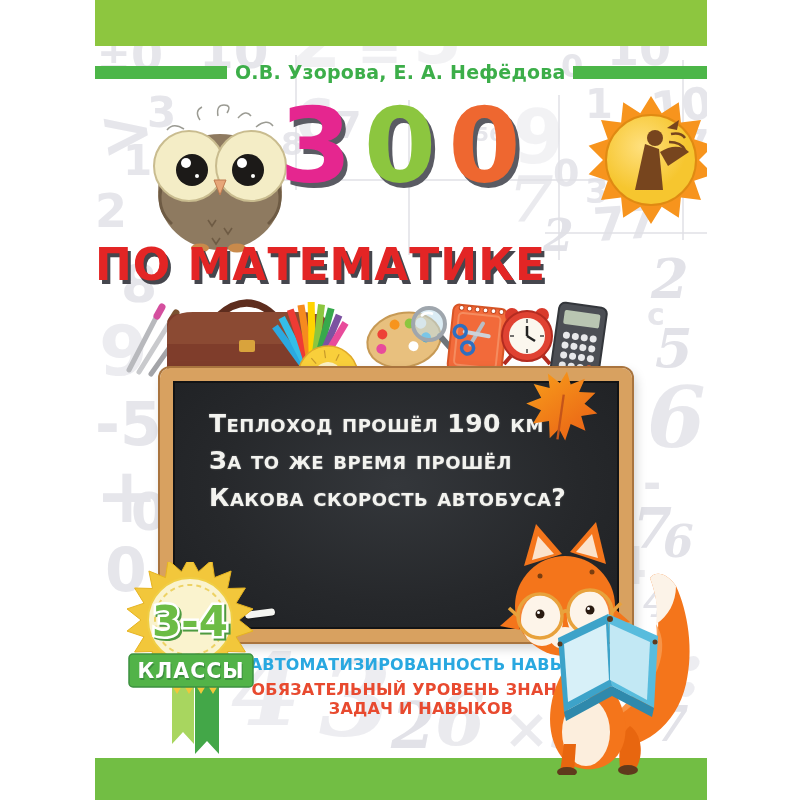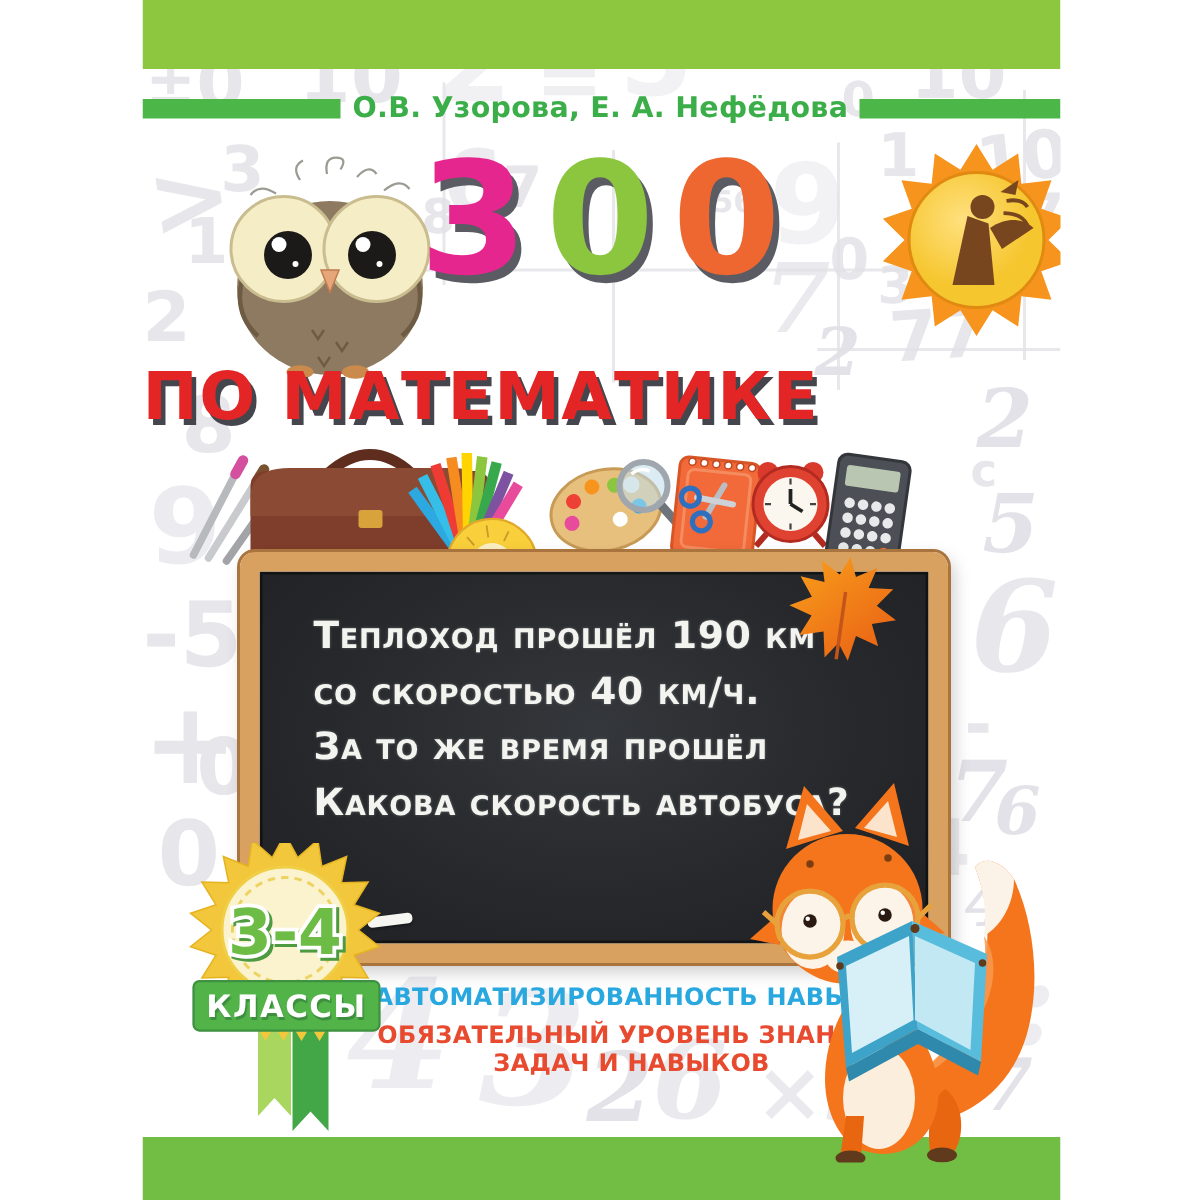--- a/index.html
+++ b/index.html
@@ -305,21 +305,20 @@
             <circle cx="20" cy="62" r="3.5"></circle>
             <circle cx="29" cy="62" r="3.5"></circle>
         </g>
         <circle cx="38" cy="62" r="3.5" fill="#F26A3A"></circle>
       </g>
     </svg>
 
     <div class="board">
       <div class="chalk-lines">
         <div>Теплоход прошёл 190 км</div>
-        <div>со скоростью 40 км/ч.</div>
         <div>За то же время прошёл</div>
         <div>Какова скорость автобуса?</div>
       </div>
     </div>
     <div class="chalk-piece"></div>
 
     <svg class="leaf1" width="78" height="78" viewBox="0 0 100 100" style="transform:rotate(8deg)">
       <defs>
           <linearGradient id="lf1" x1="0" y1="0" x2="1" y2="1">
             <stop offset="0" stop-color="#F9A11B"></stop>

